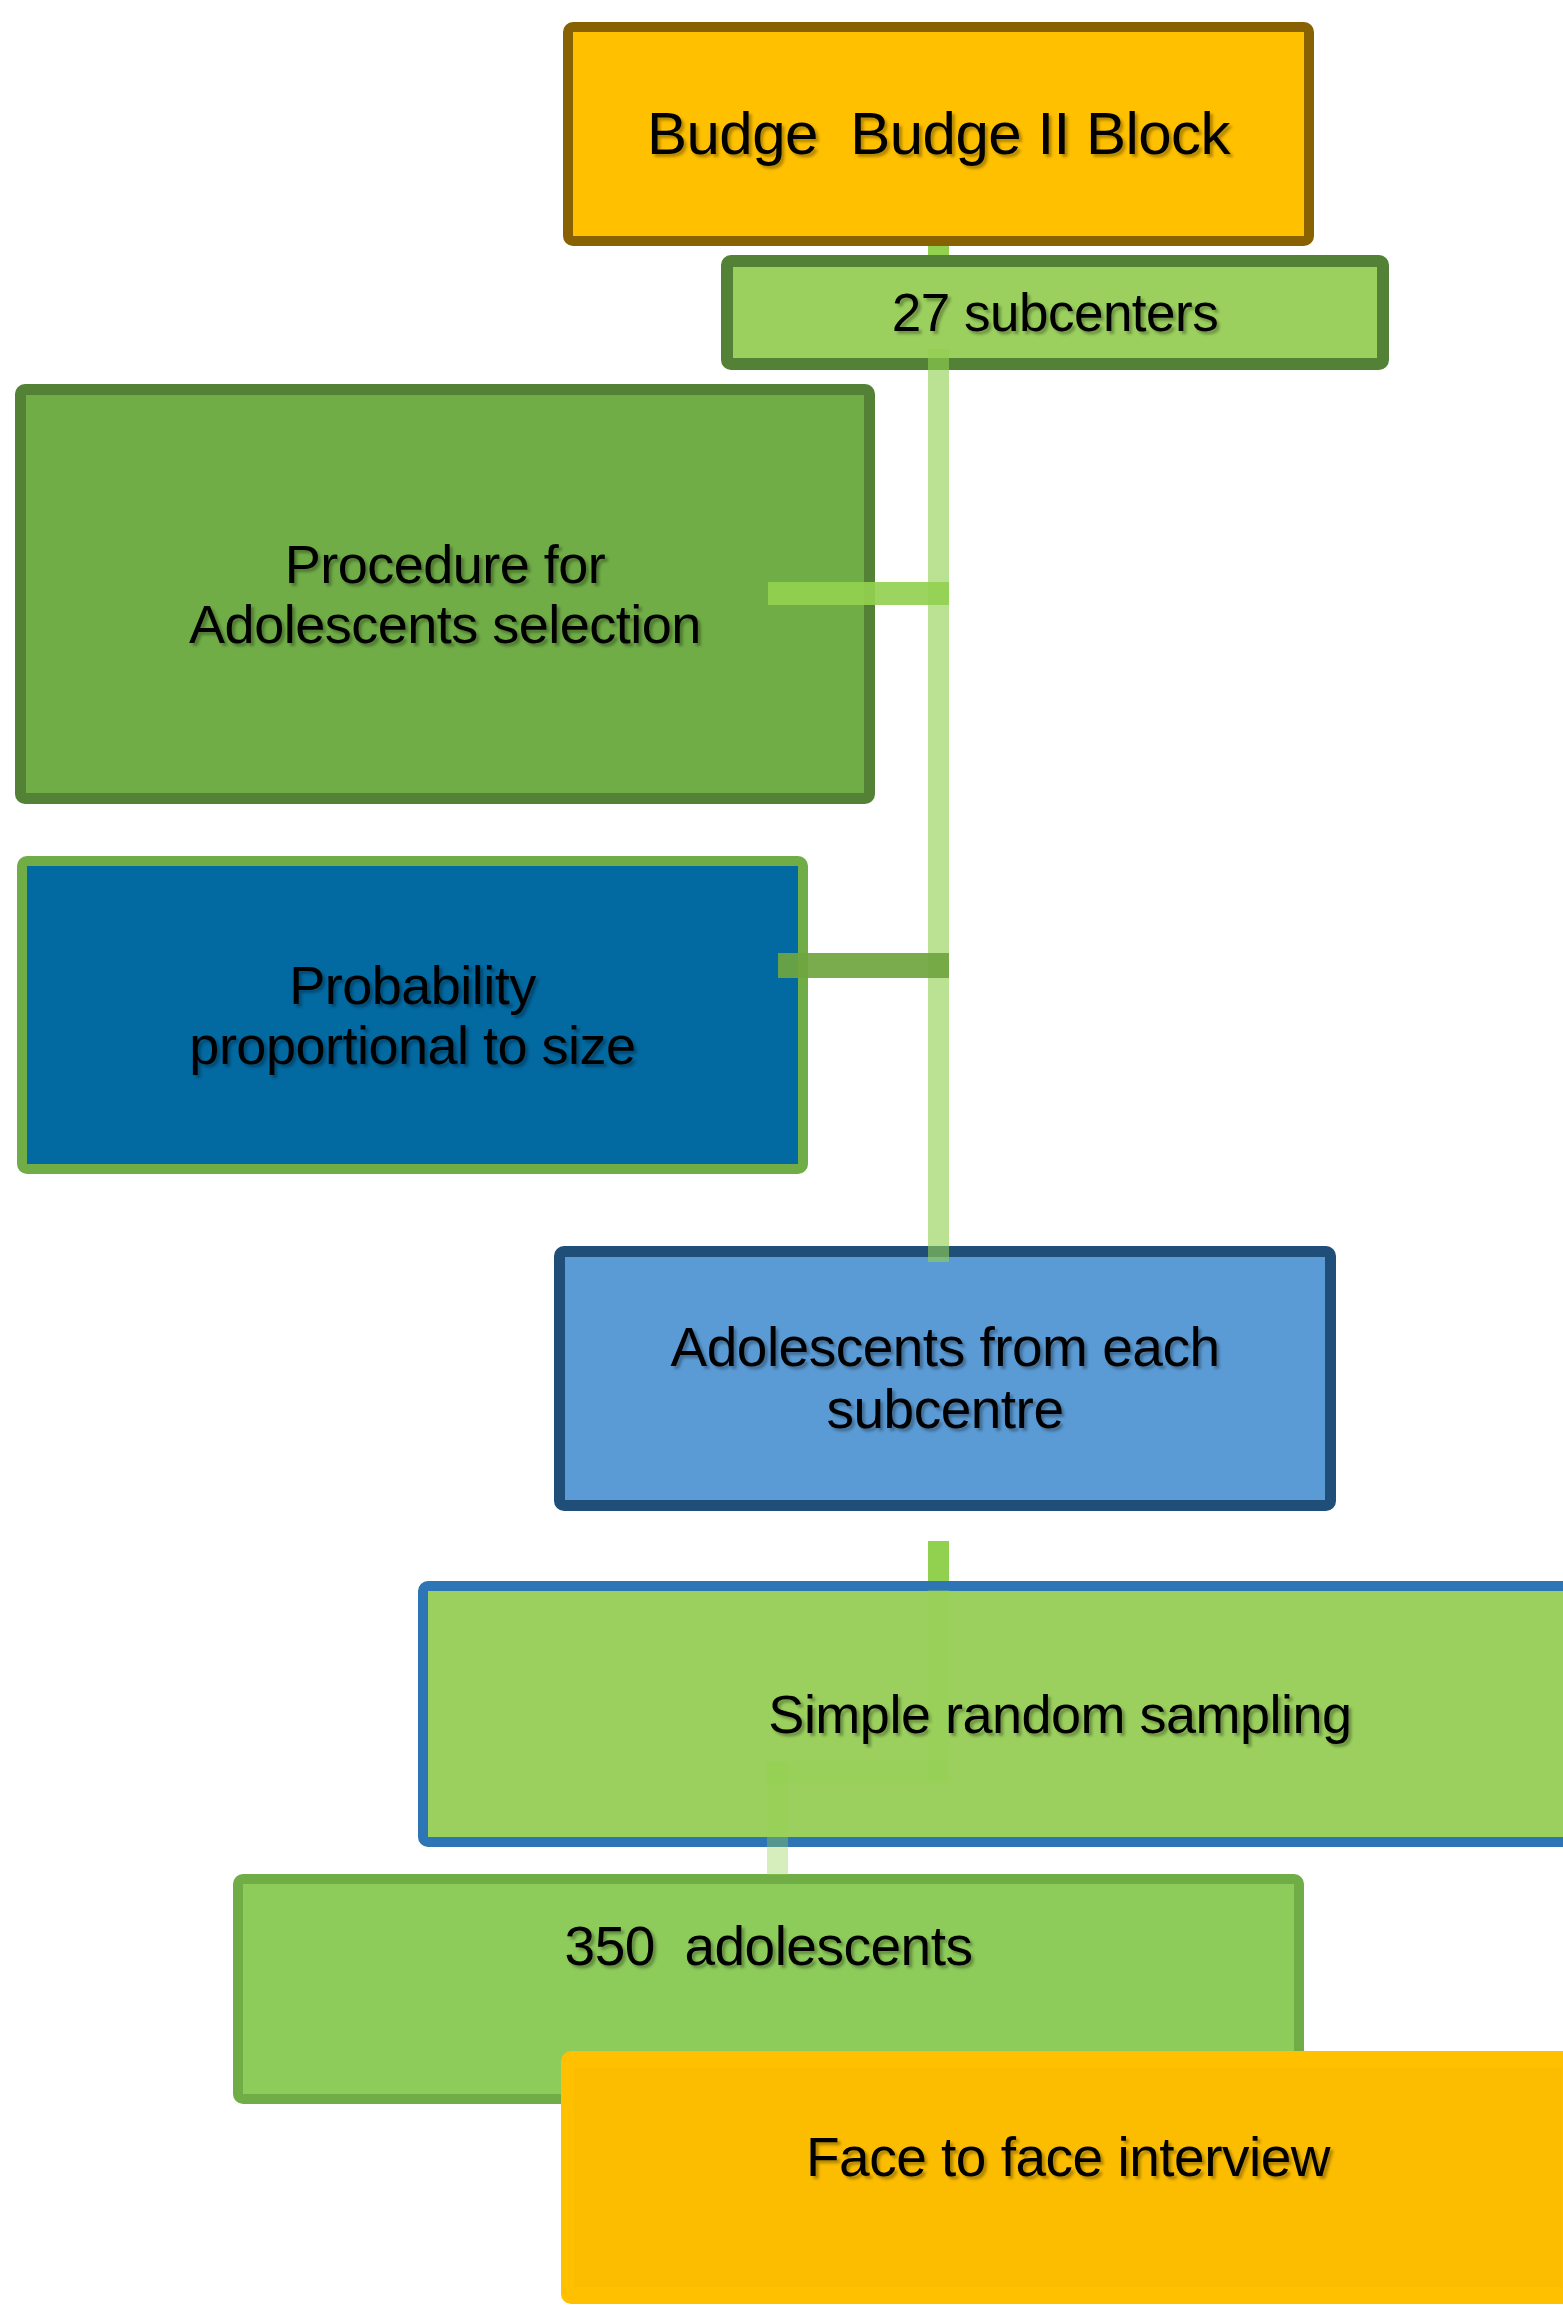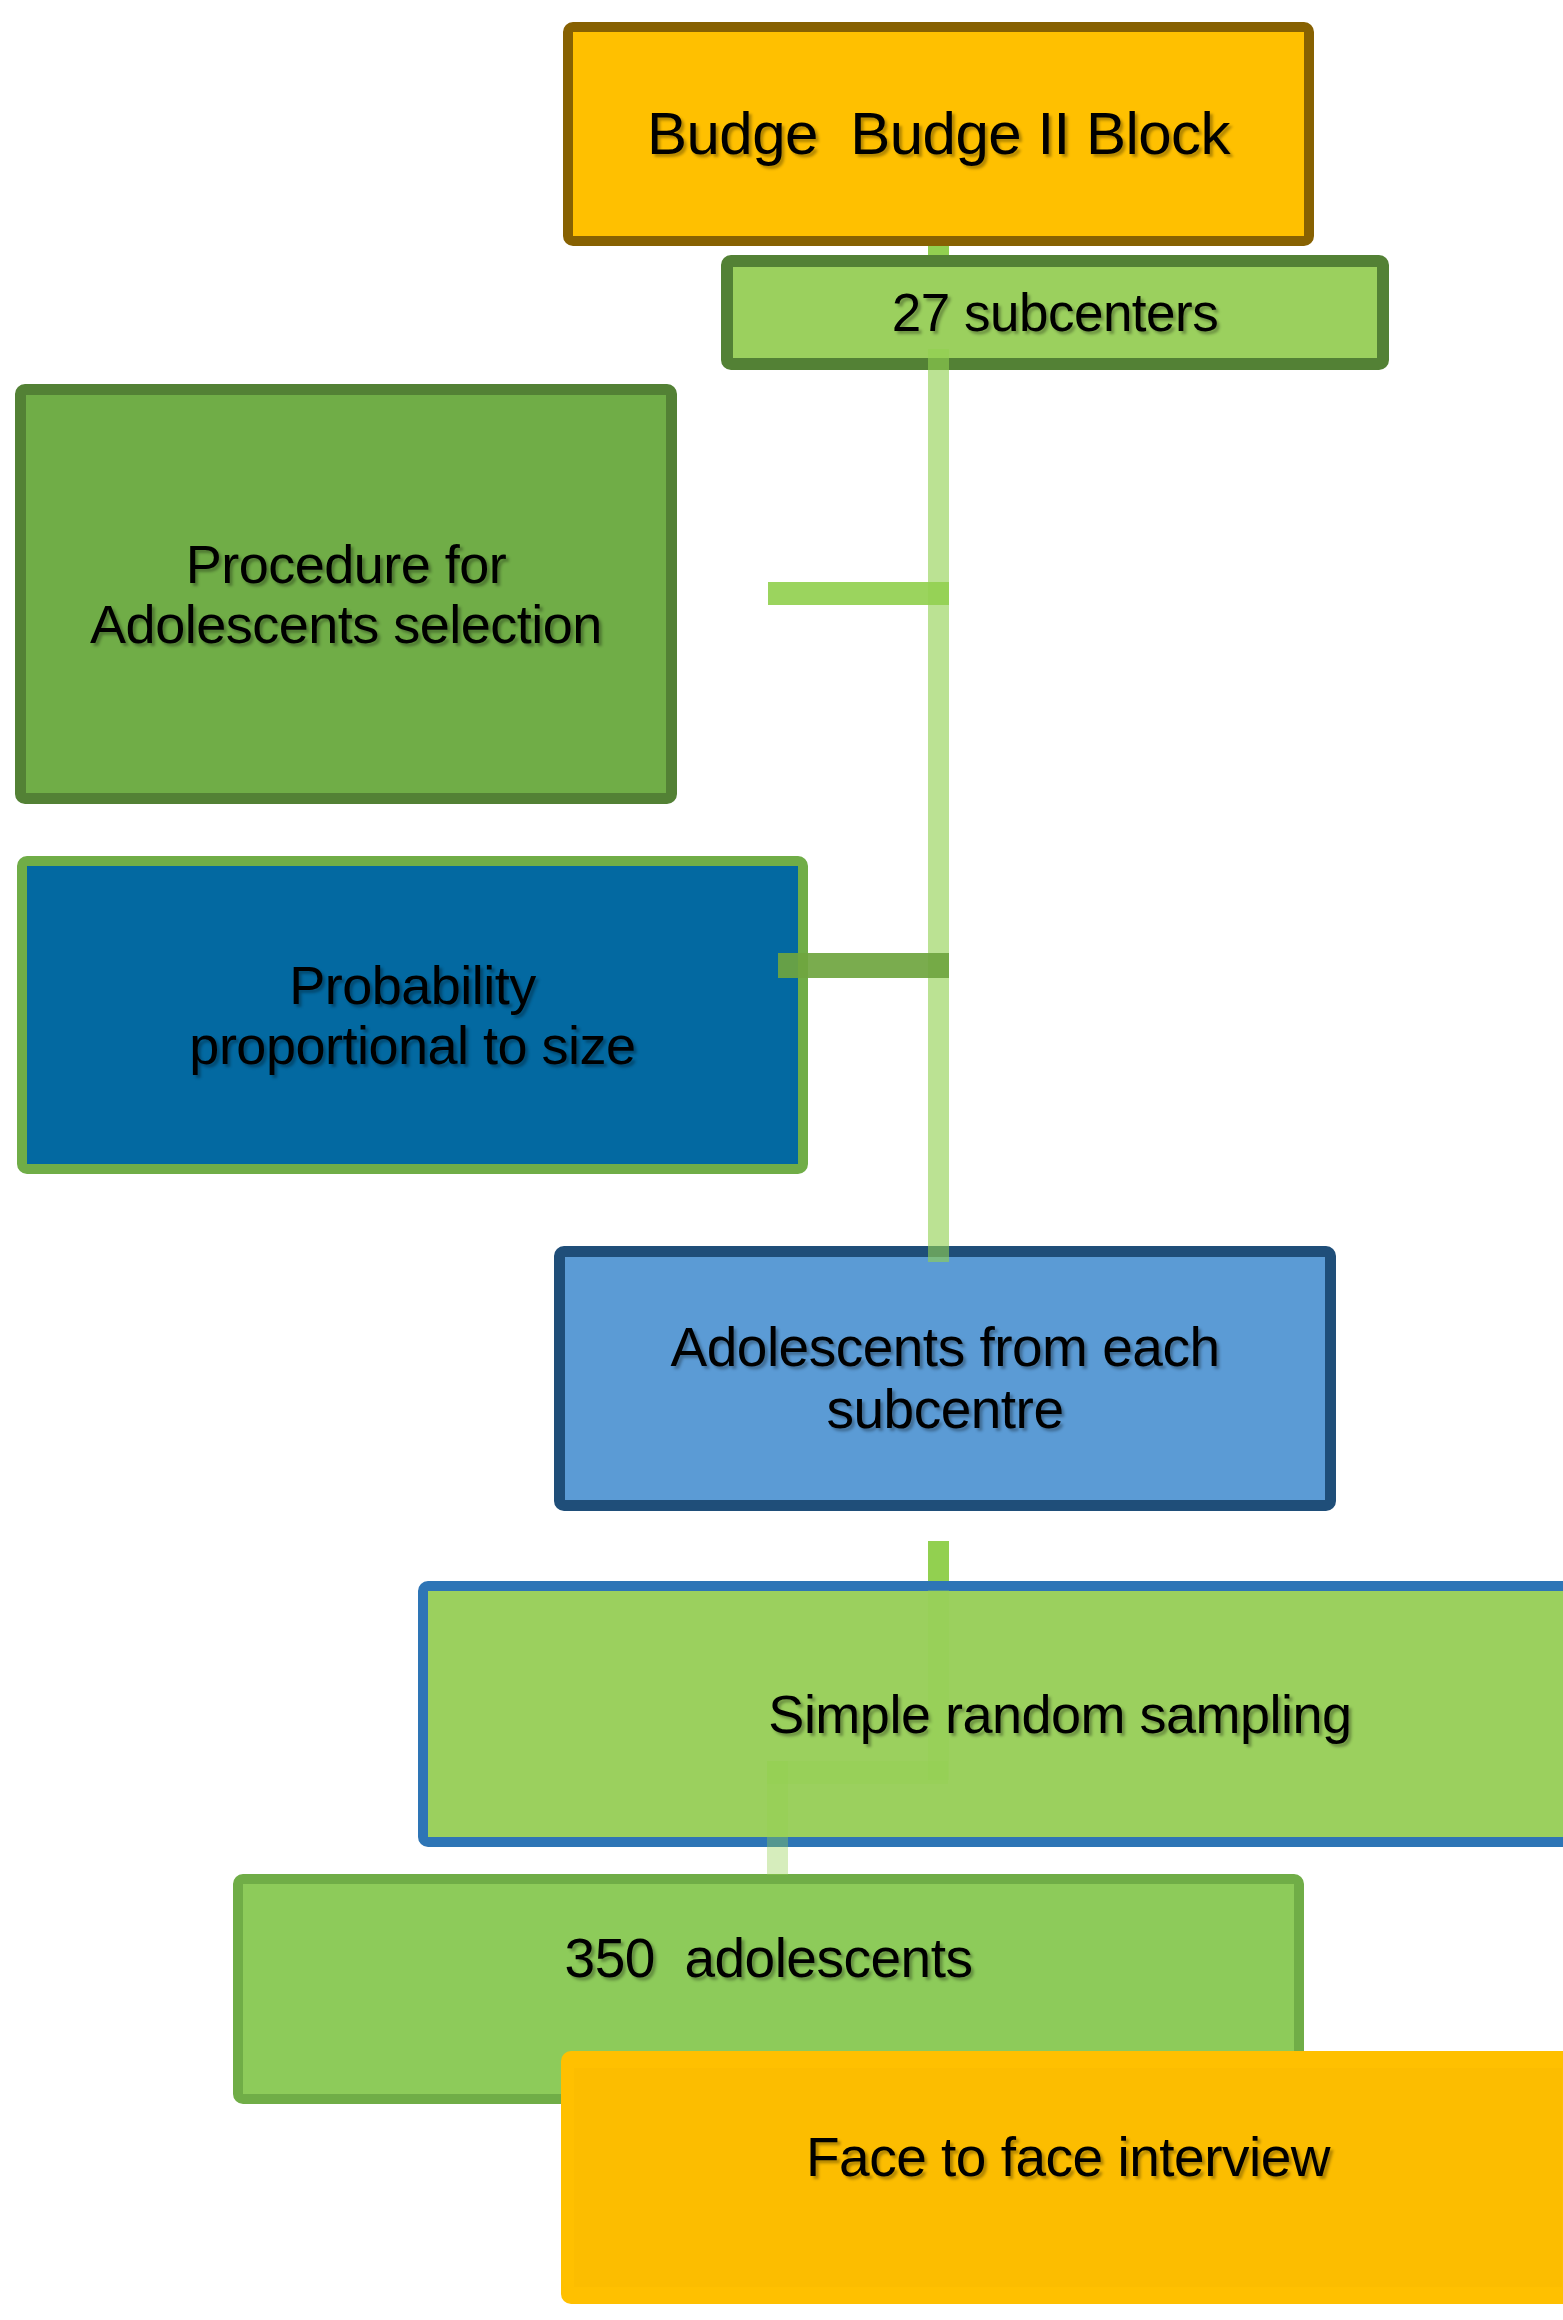--- a/index.html
+++ b/index.html
@@ -46,21 +46,21 @@
     z-index: 30;
   }
   #node-subcenters {
     left: 721px; top: 255px; width: 668px; height: 115px;
     background: #9BD05E;
     border: 12.4px solid #538135;
     font-size: 53px;
     z-index: 30;
   }
   #node-procedure {
-    left: 15px; top: 384px; width: 662px; height: 420px;
+    left: 15px; top: 384px; width: 860px; height: 420px;
     background: #70AD47;
     border: 11.4px solid #538135;
     font-size: 54px;
     z-index: 30;
   }
   #node-pps {
     left: 17px; top: 856px; width: 791px; height: 318px;
     background: #0369a1;
     border: 10.5px solid #70AD47;
     font-size: 54px;
@@ -80,21 +80,21 @@
     font-size: 54px;
     z-index: 30;
   }
   #node-350 {
     left: 233px; top: 1874px; width: 1071px; height: 230px;
     background: #8DCB5A;
     border: 10.5px solid #70AD47;
     font-size: 55px;
     z-index: 28;
     align-items: flex-start;
-    padding-top: 44px;
+    padding-top: 32px;
   }
   #node-interview {
     left: 561px; top: 2051px; width: 1014px; height: 253px;
     background: #FFC000;
     font-size: 55px;
     z-index: 32;
     align-items: flex-start;
     padding-top: 76px;
   }
   #node-interview .inner-overlay {

